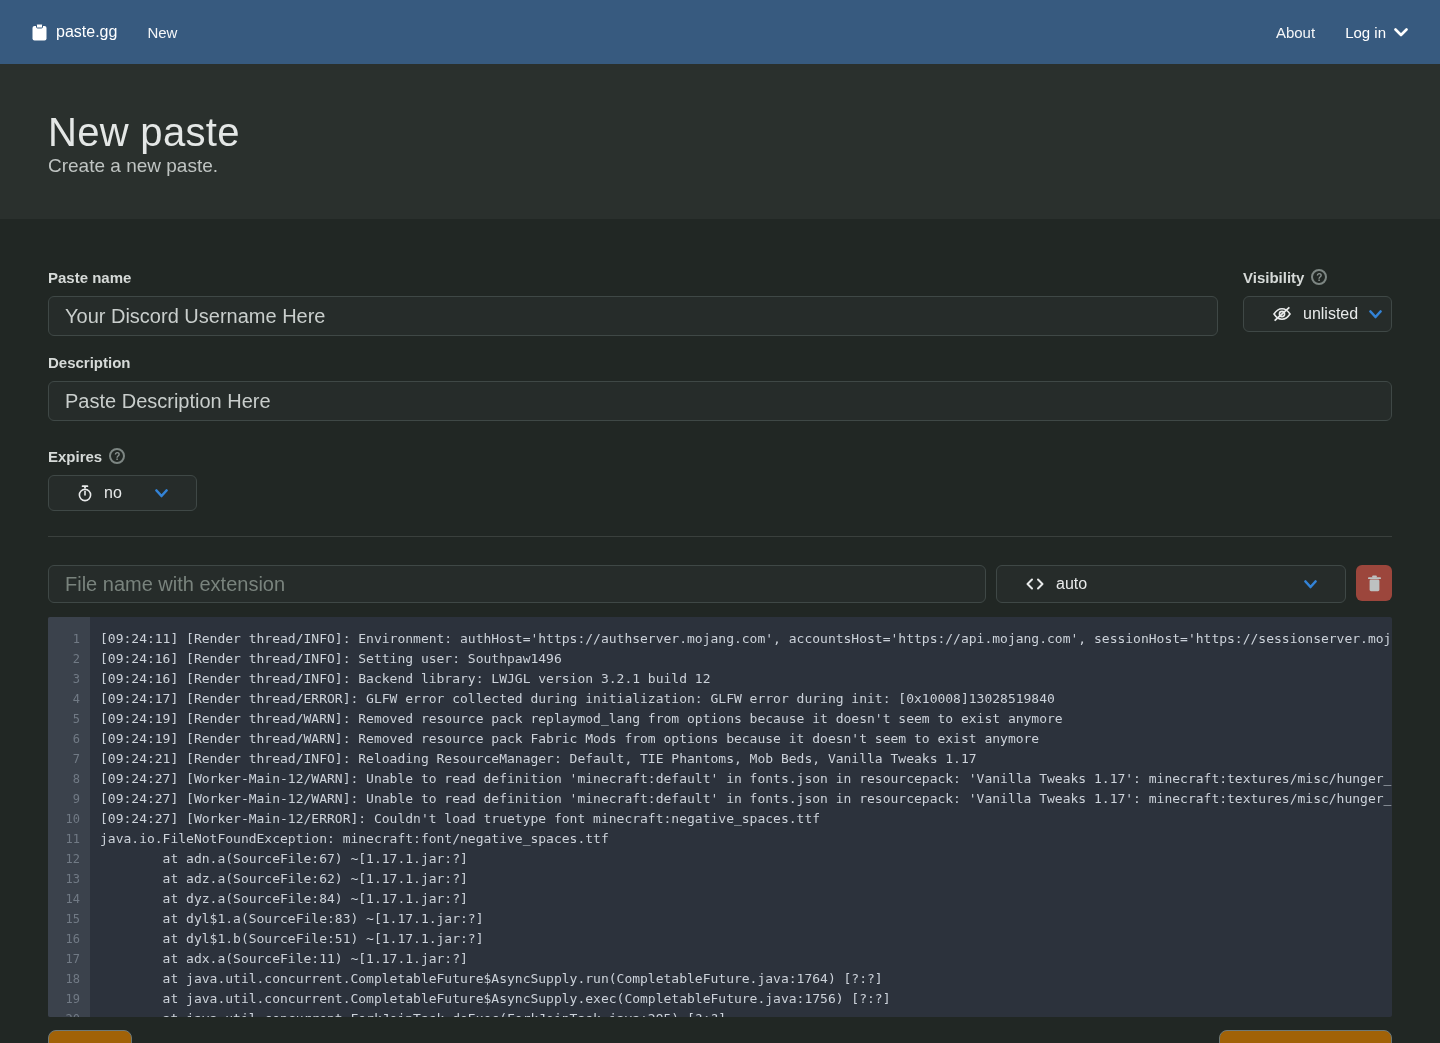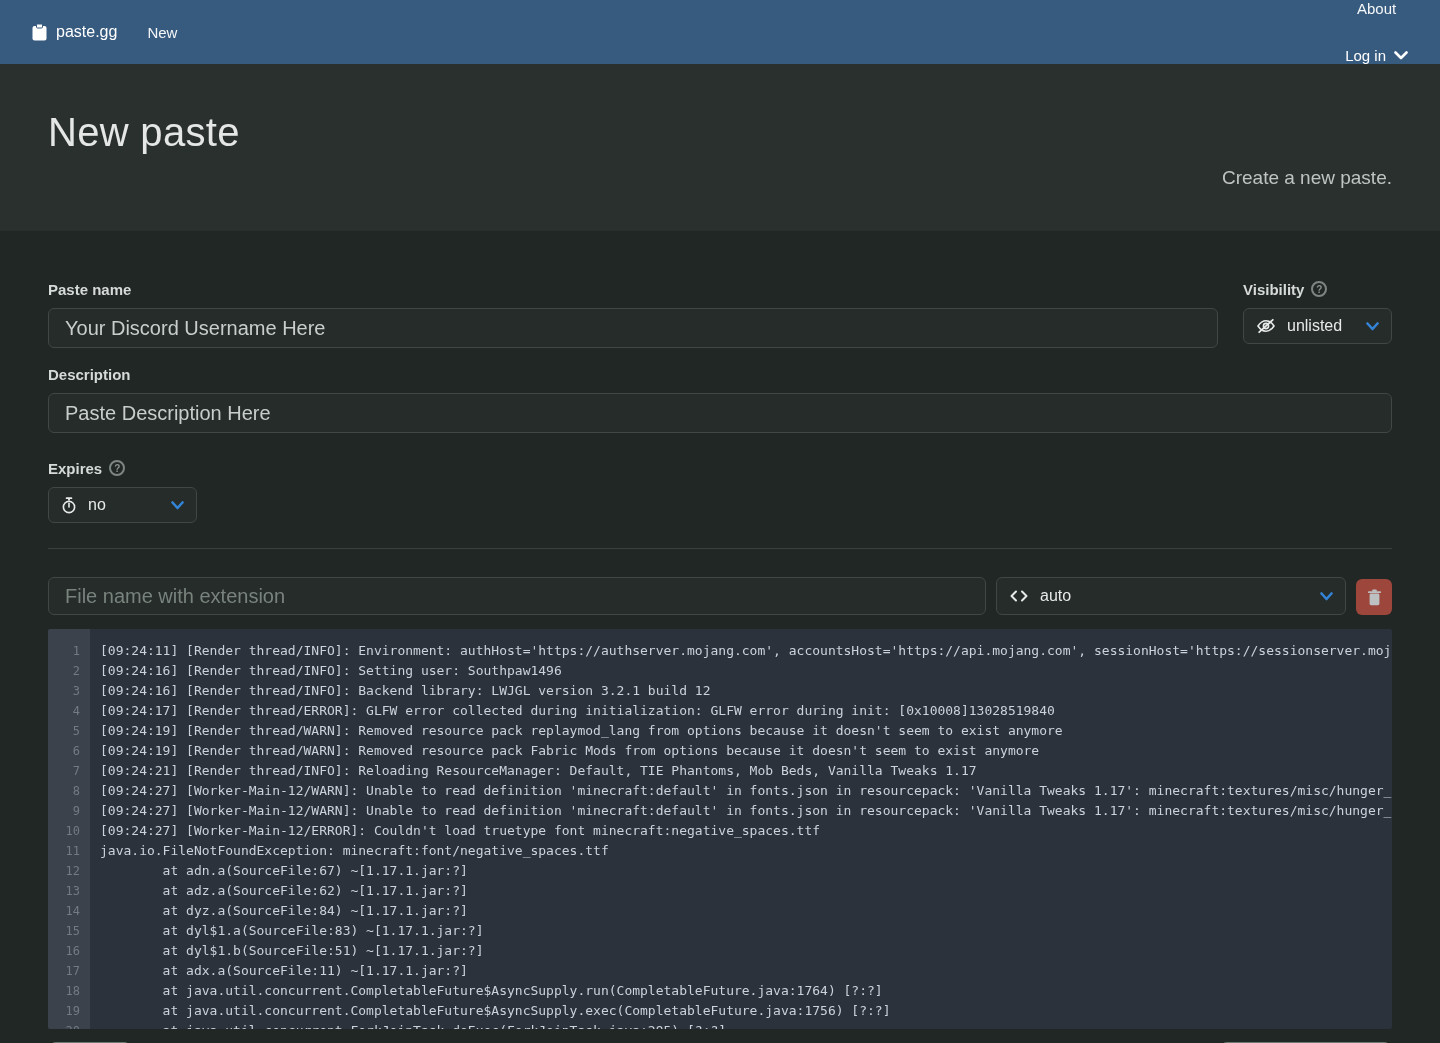--- a/index.html
+++ b/index.html
@@ -29,29 +29,29 @@
   .navbar{
     height:64px;
     background:var(--navbar-bg);
     display:flex;align-items:center;
     padding:18px 32px;
     color:#fff;
   }
   .navbar .brand{display:flex;align-items:center;gap:9px;font-size:16px;color:#fff;cursor:pointer;}
   .navbar .navlink{font-size:15px;color:rgba(255,255,255,.95);margin-left:30px;cursor:pointer;}
   .navbar .spacer{flex:1;}
-  .navbar .right{display:flex;align-items:center;gap:30px;flex-direction:column;}
+  .navbar .right{display:flex;align-items:center;gap:30px;}
   .navbar .login{display:flex;align-items:center;gap:8px;font-size:15px;cursor:pointer;}
   
   .hero{
     background:var(--hero-bg);
     padding:46px 48px 42px 48px;
   }
   .hero h1{font-size:40px;font-weight:400;color:#e4e7e6;letter-spacing:.3px;}
-  .hero p{font-size:19px;color:#bfc4c2;margin-top:12px;text-align:right;}
+  .hero p{font-size:19px;color:#bfc4c2;margin-top:0;}
   
   .main{padding:48px 48px 0 48px;}
   .form-grid{display:flex;gap:25px;}
   .form-left{flex:1;min-width:0;}
   .form-right{width:149px;flex:none;}
   .field-label{
     font-size:15px;font-weight:bold;color:#d6dad8;
     display:flex;align-items:center;gap:7px;
     margin-bottom:9px;height:20px;
   }
@@ -74,28 +74,28 @@
     font-size:10px;font-weight:bold;
     display:inline-flex;align-items:center;justify-content:center;
     cursor:pointer;
   }
   .select{
     height:36px;margin-top:2px;
     background:var(--panel-bg);
     border:1px solid var(--panel-border);
     border-radius:6px;
     display:flex;align-items:center;
-    padding:0 12px;gap:11px;
+    padding:0 28px;gap:11px;
     font-size:16px;color:var(--text-bright);
     cursor:pointer;
   }
   .select .grow{flex:1;}
   .divider{border:none;border-top:1px solid #3a403d;margin:25px 0 28px 0;}
   
-  .file-header{display:flex;gap:10px;align-items:flex-end;}
+  .file-header{display:flex;gap:10px;align-items:flex-start;}
   .file-name{flex:1;height:38px;}
   .lang-select{width:350px;height:38px;margin-top:0;flex:none;}
   .trash-btn{
     width:36px;height:36px;flex:none;
     background:var(--danger);
     border:none;border-radius:6px;
     display:flex;align-items:center;justify-content:center;
     cursor:pointer;
   }
   .editor{

